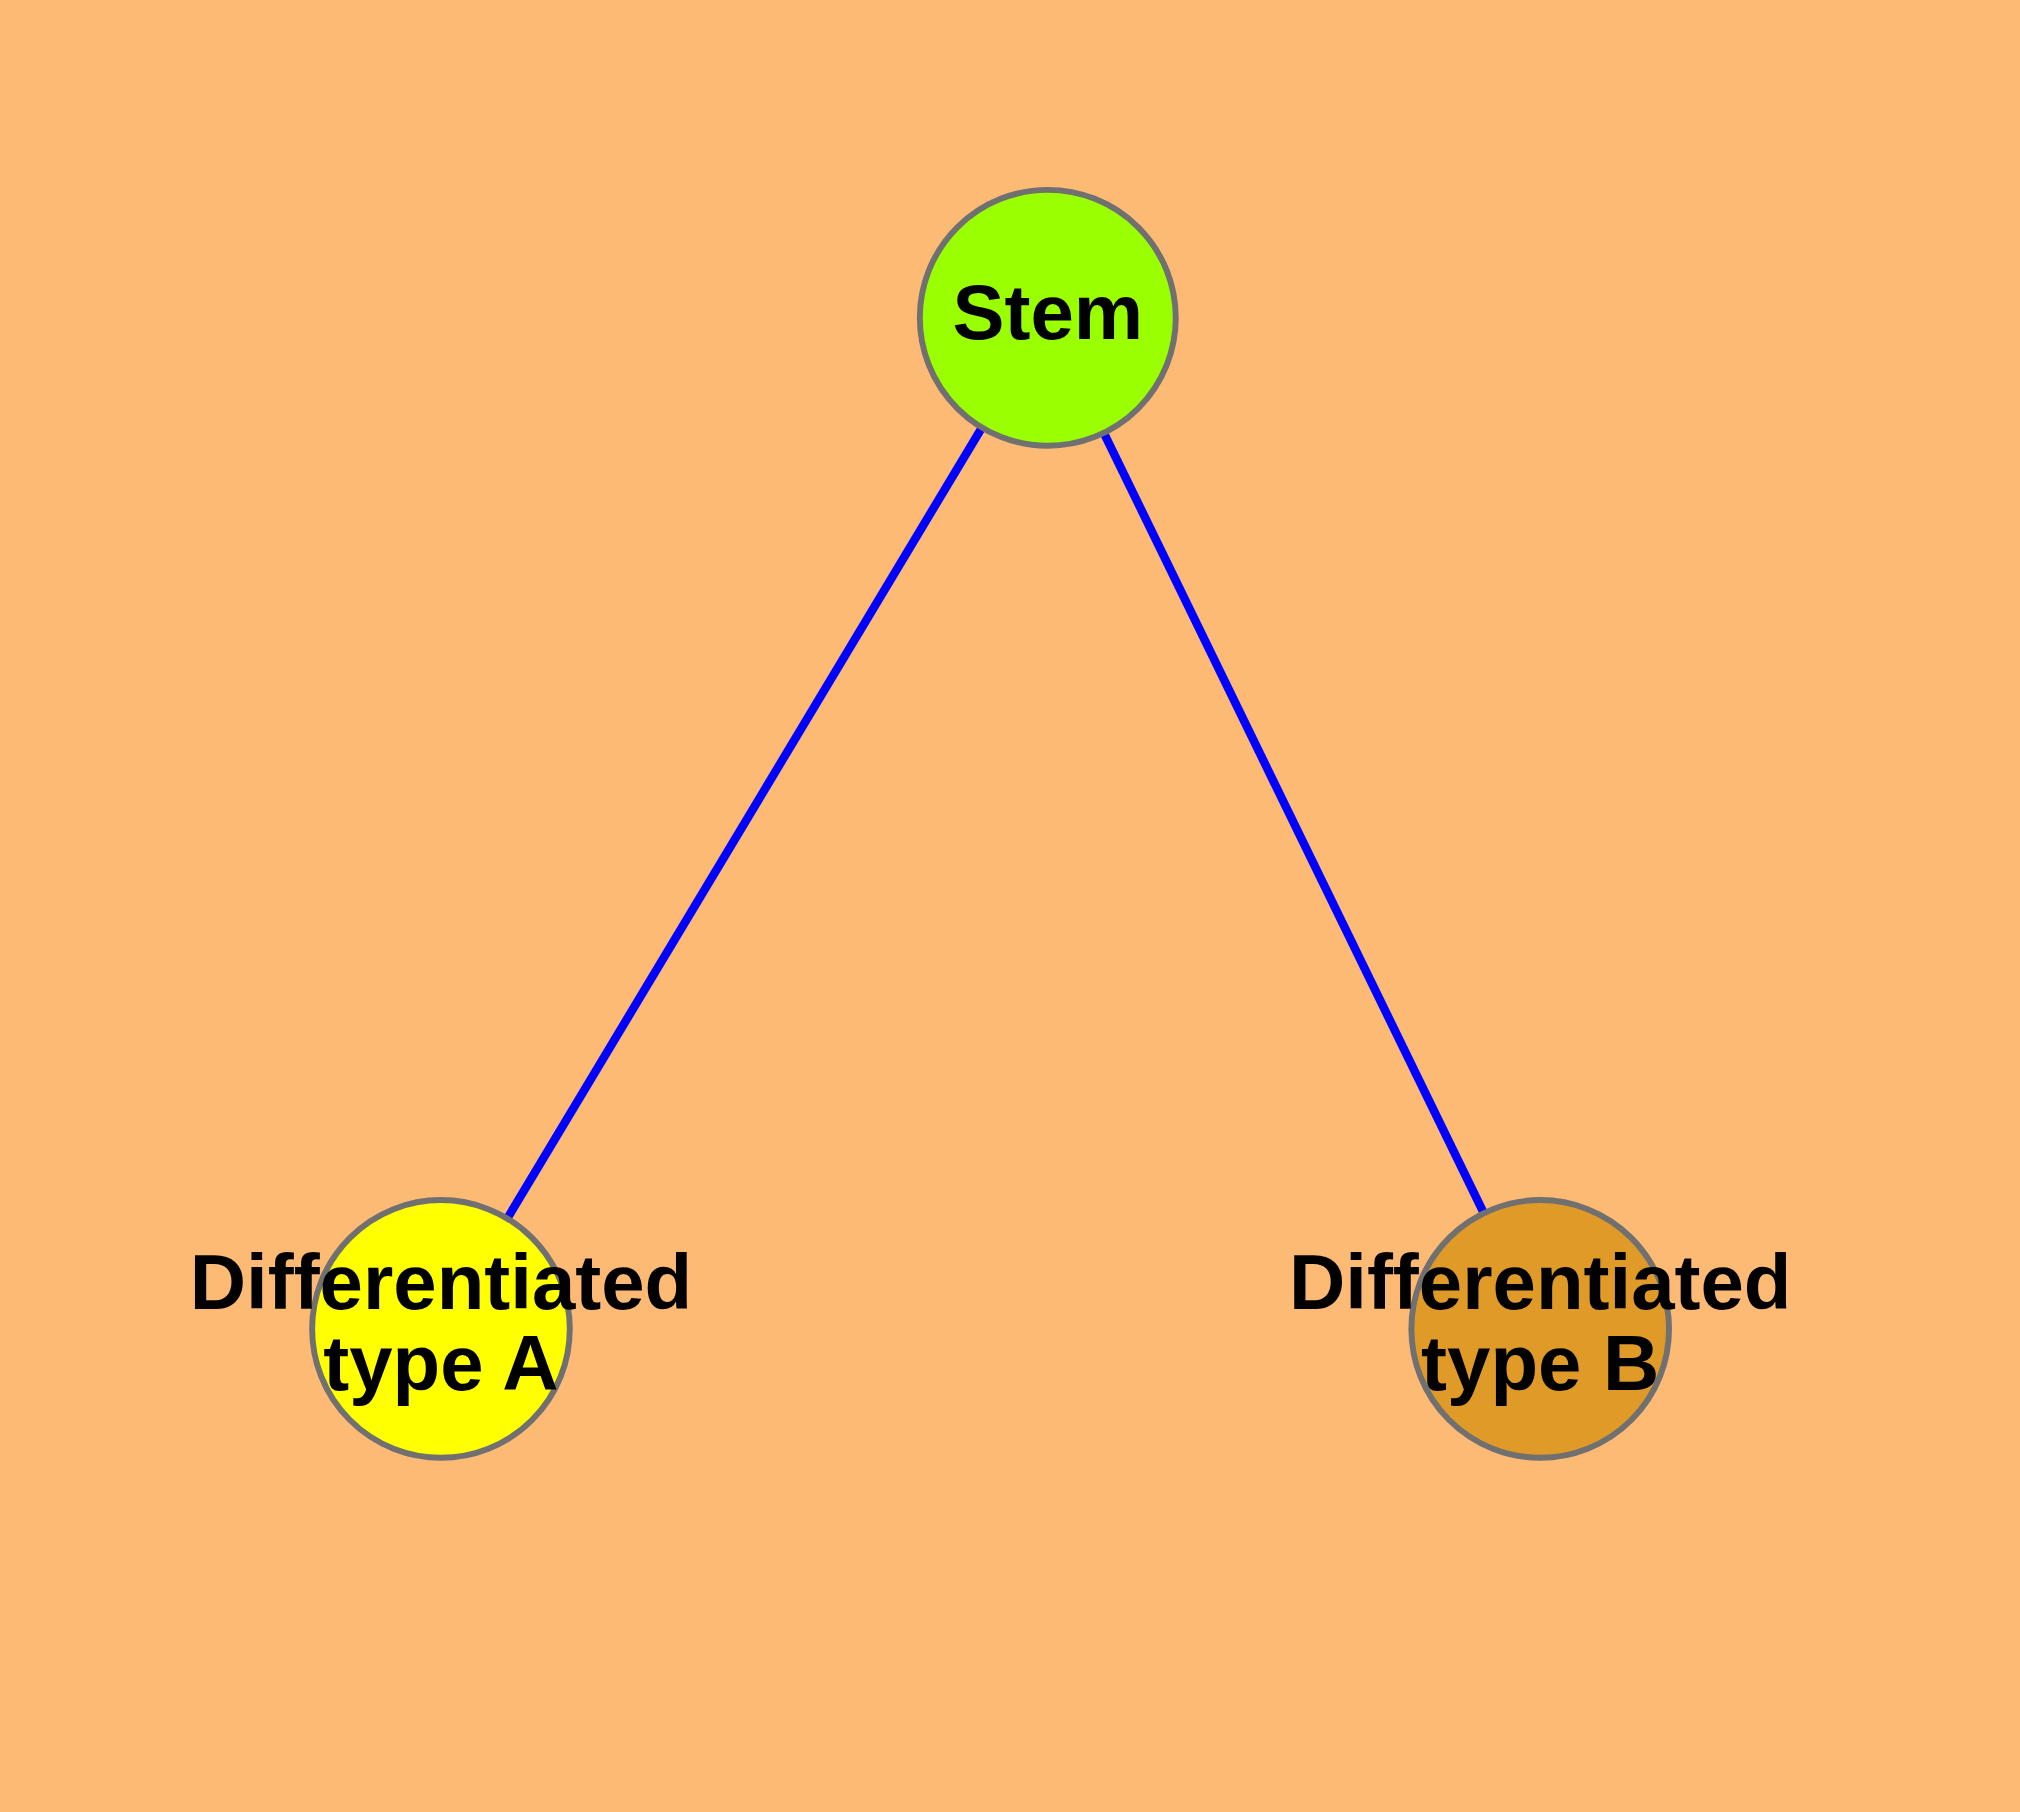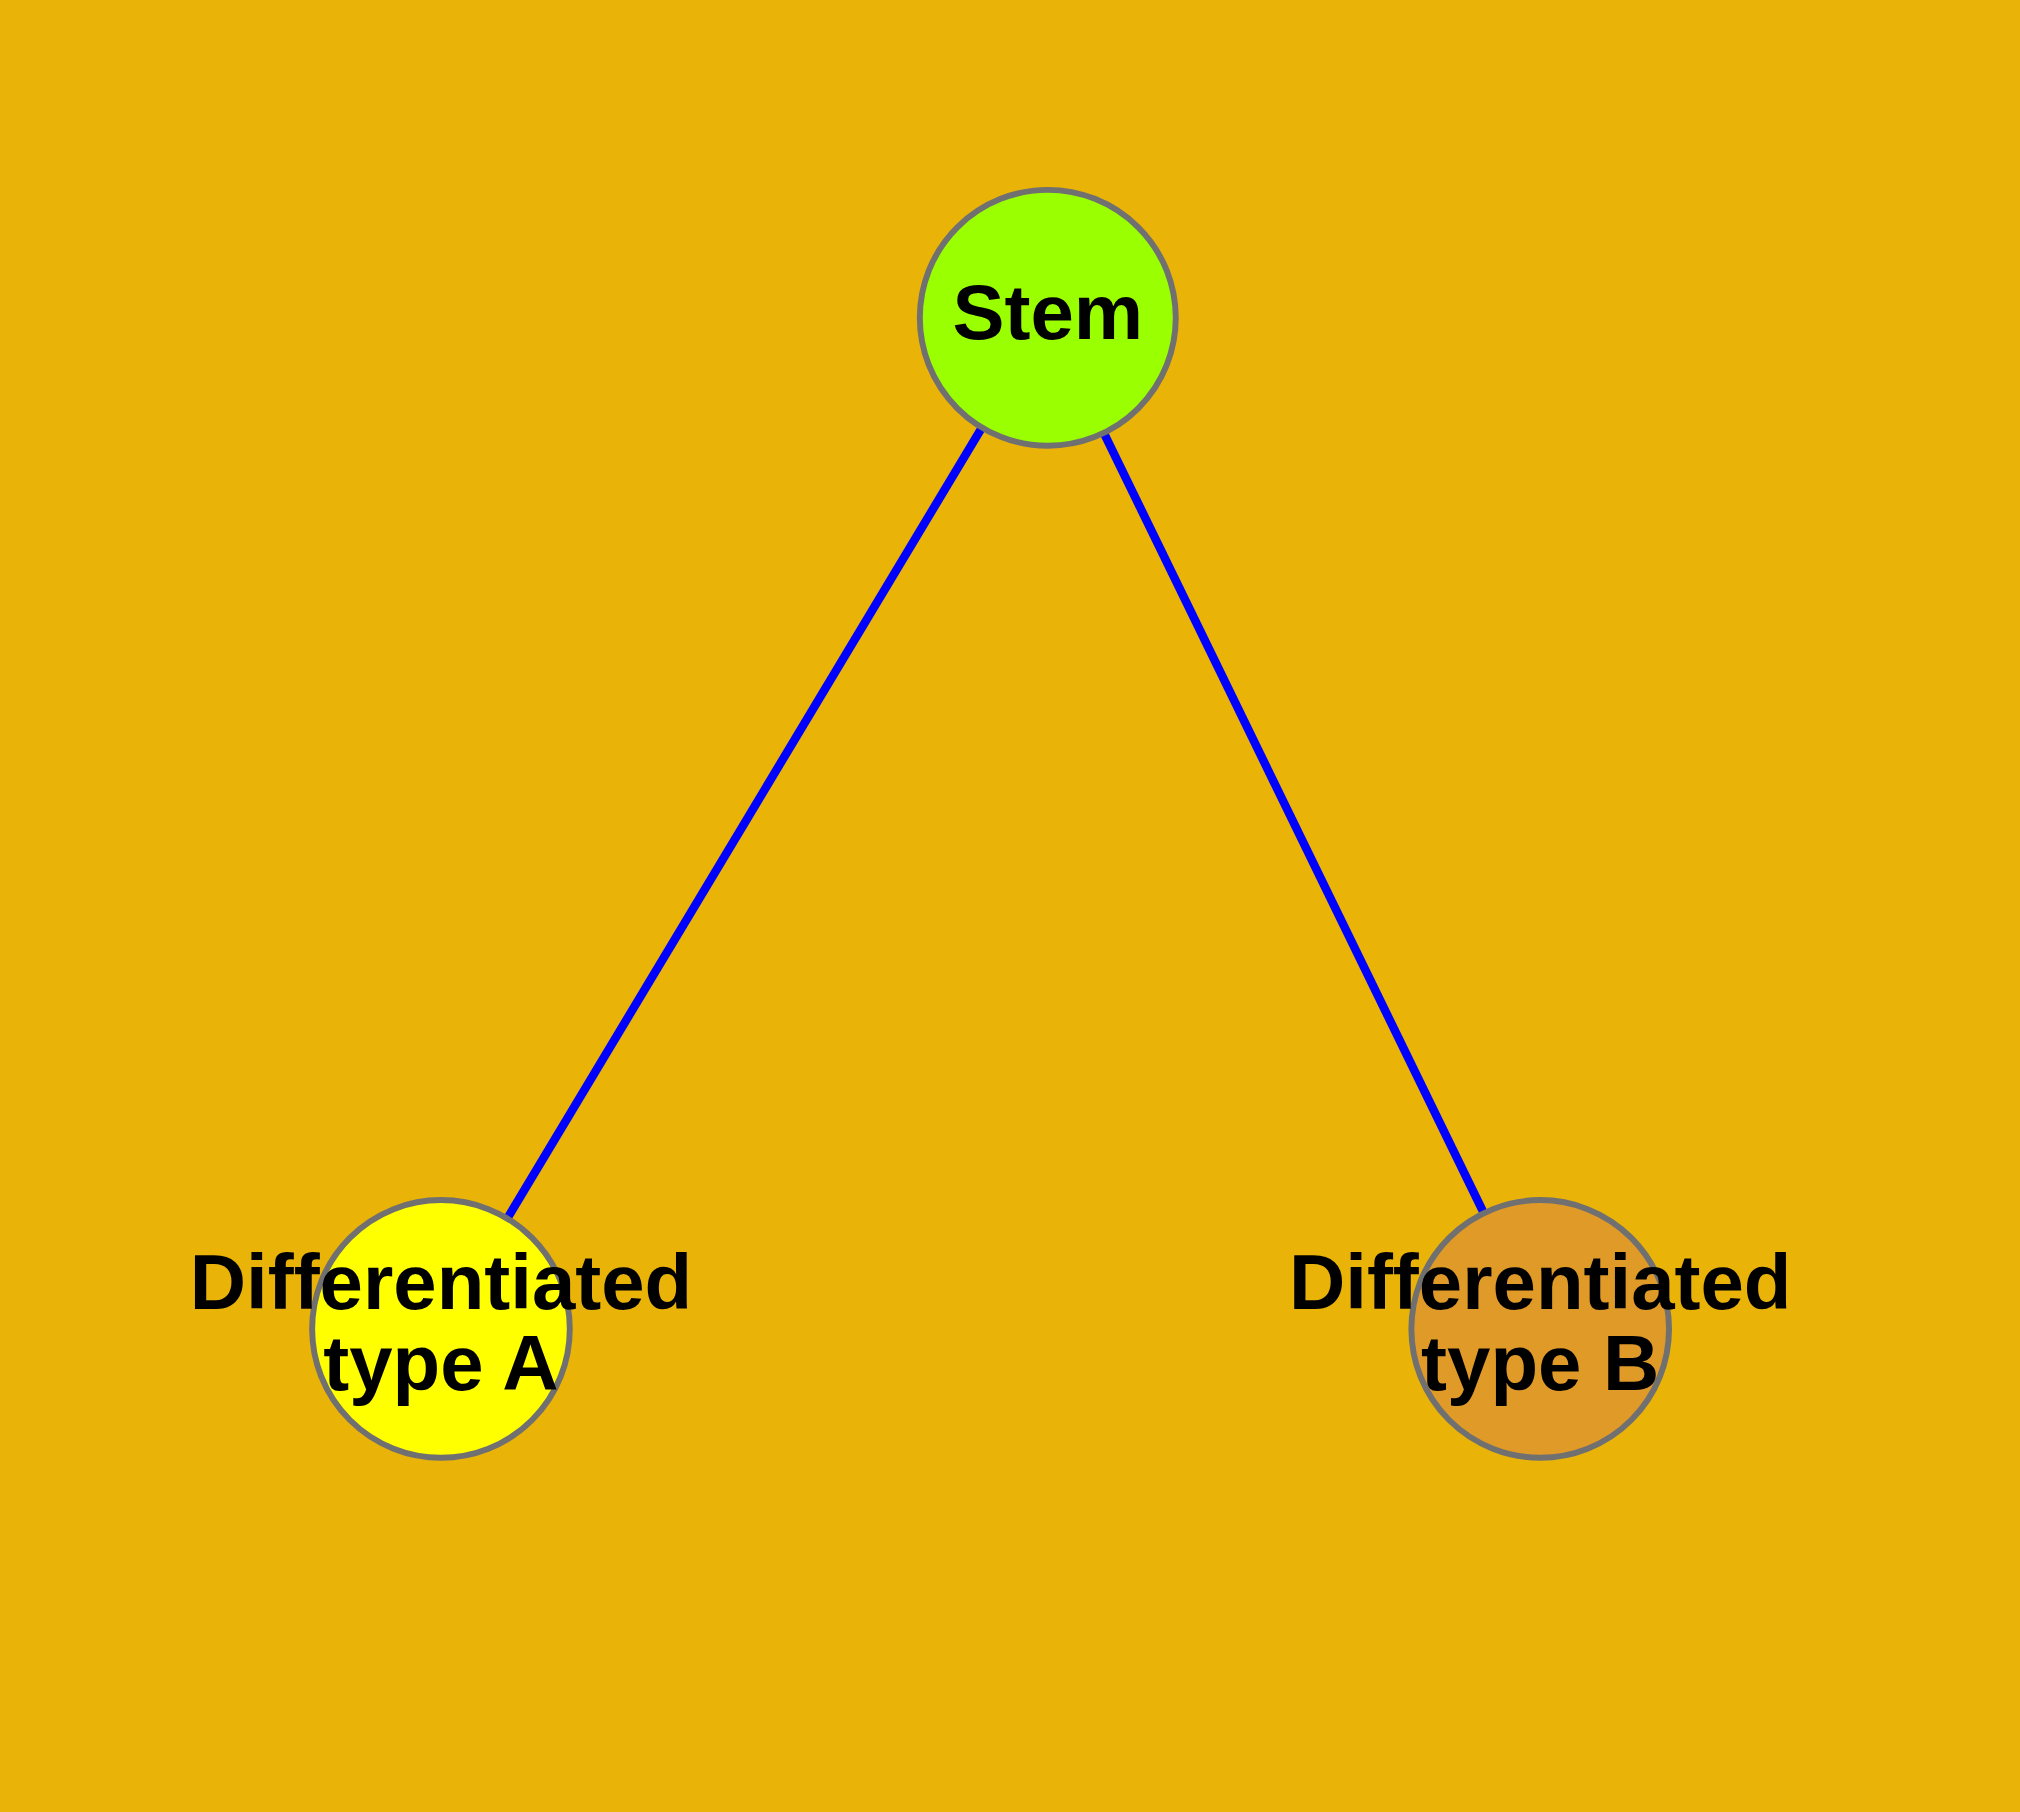--- a/index.html
+++ b/index.html
@@ -40,21 +40,21 @@
     font-size: 92px;
     fill: #000000;
     text-anchor: middle;
     dominant-baseline: middle;
     white-space: pre;
   }
 </style>
 </head>
 <body>
 
-<div id="canvas" style="width: 2021px; height: 1812px; background: #eab308;">
+<div id="canvas" style="width: 2021px; height: 1812px; background: #fdba74;">
   <svg id="graph-svg" viewBox="0 0 2384 2138">
 
     <g>
       <line class="edge-line" x1="1236" y1="375" x2="520" y2="1568" stroke="#0000ff" stroke-width="10"></line>
       <line class="edge-line" x1="1236" y1="375" x2="1817" y2="1568" stroke="#0000ff" stroke-width="10"></line>
     </g>
 
     <g>
 
       <g>

